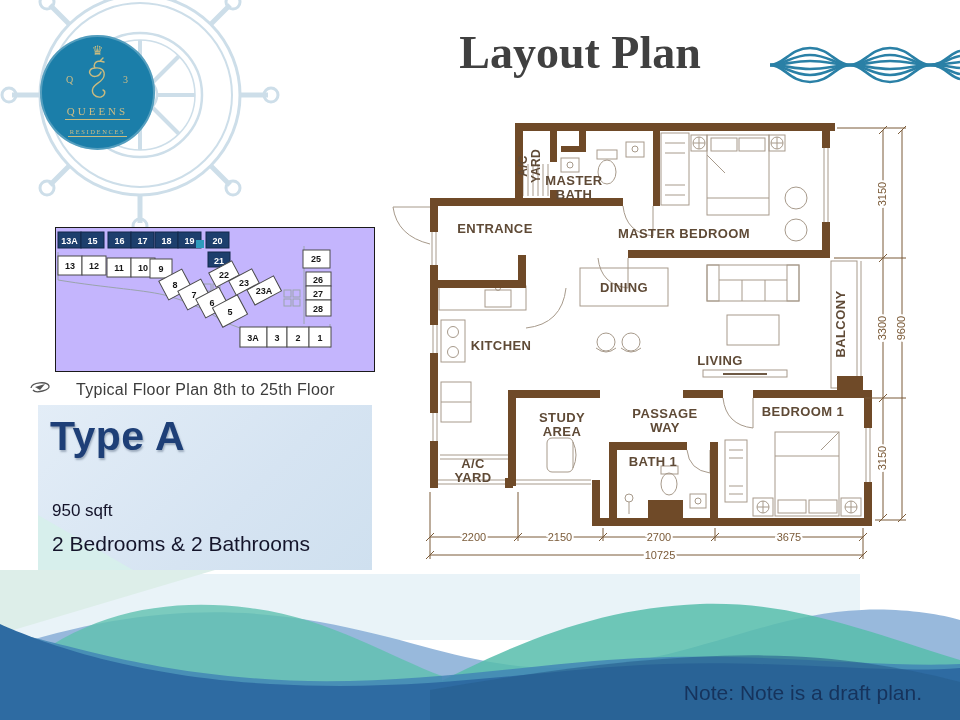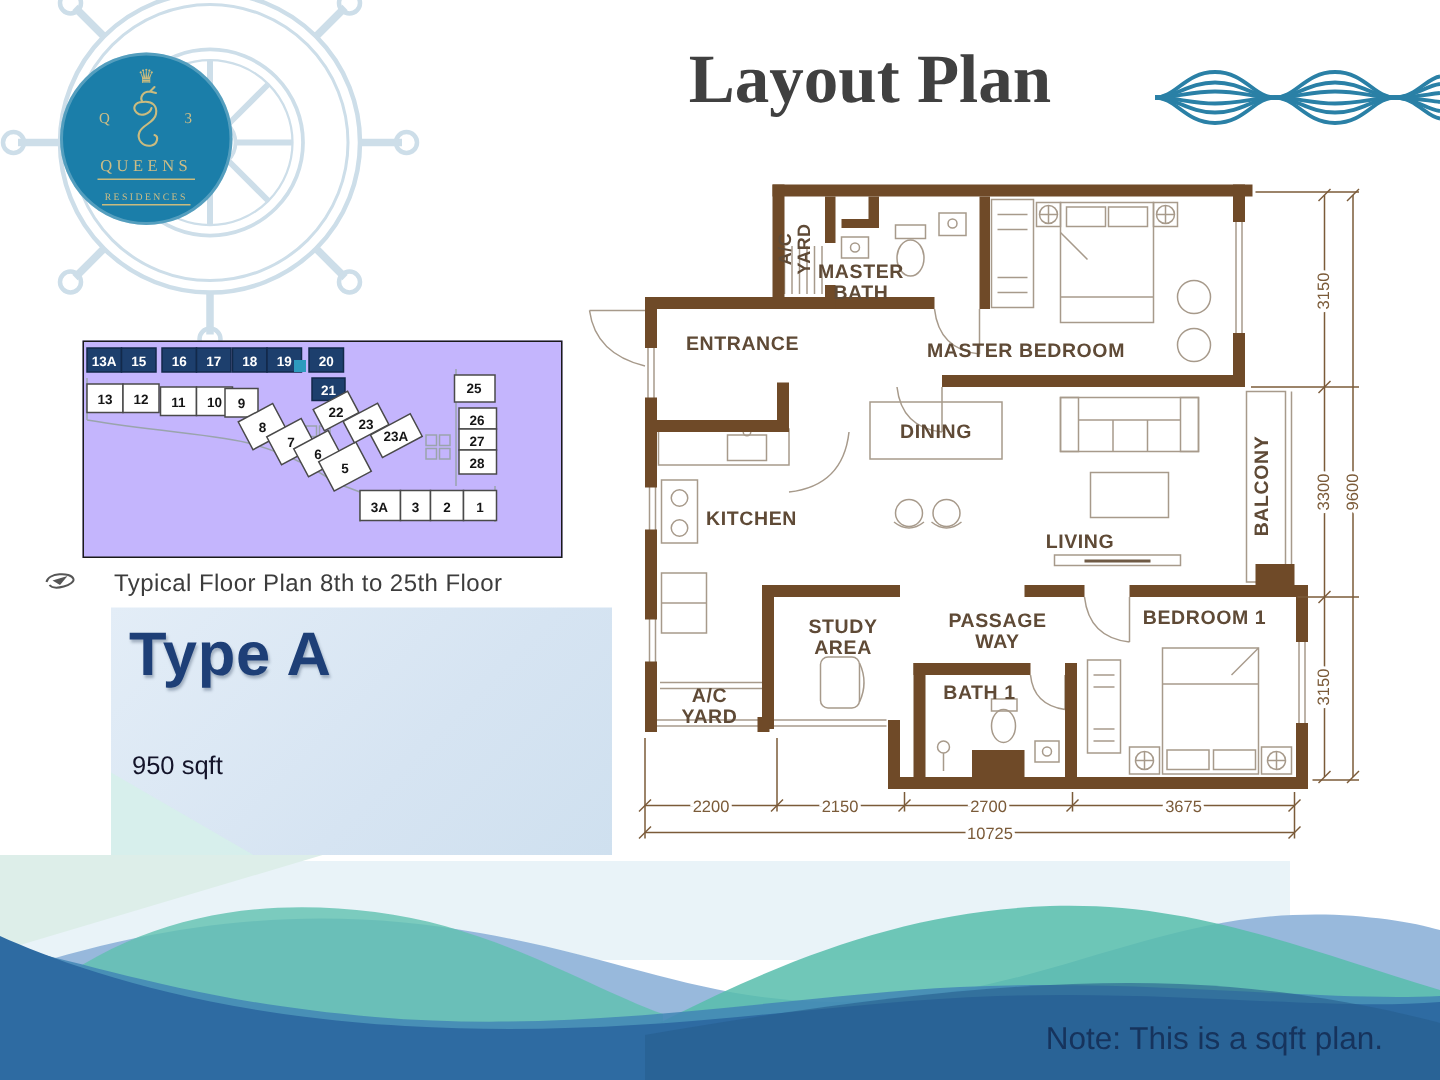--- a/index.html
+++ b/index.html
@@ -18,21 +18,21 @@
   .logo-sub{font-family:"Liberation Serif",serif;font-size:6.5px;letter-spacing:1.6px;
     border-bottom:1px solid #cabb7f;display:inline-block;padding:0 2px 1px 2px;margin-top:1px;}
   
   .title{left:380px;top:26px;width:400px;text-align:center;
     font-family:"Liberation Serif",serif;font-weight:bold;font-size:46px;color:#404040;}
   
   .siteplan{left:55px;top:227px;width:320px;height:145px;background:#c4b5fd;border:1.5px solid #1a1a1a;box-sizing:border-box;}
   .caption{left:58px;top:381px;font-size:16px;color:#3c3c3c;letter-spacing:.3px;margin-left:18px;}
   
   .panel{left:38px;top:405px;width:334px;height:165px;
-    background:linear-gradient(135deg,#e3edf7 0%,#d6e4f2 60%,#cfe0ef 100%);margin-left:36px;}
+    background:linear-gradient(135deg,#e3edf7 0%,#d6e4f2 60%,#cfe0ef 100%);}
   .panel:before{content:"";position:absolute;left:0;bottom:0;width:0;height:0;
     border-left:95px solid rgba(214,239,235,.9);border-top:55px solid transparent;}
   .panel-title{position:absolute;left:12px;top:8px;font-size:41px;font-weight:bold;color:#1e3f77;
     text-shadow:1px 2px 2px rgba(40,60,90,.35);letter-spacing:.5px;}
   .panel-line1{position:absolute;left:14px;top:96px;font-size:17px;color:#14142a;}
   .panel-line2{position:absolute;left:14px;top:127px;font-size:21px;color:#14142a;}
   
   .note{right:38px;top:681px;font-size:21px;color:#16335c;}
   svg text{font-family:"Liberation Sans", sans-serif;}
   .fp-label{fill:#5f4a36;font-size:13px;font-weight:bold;letter-spacing:.4px;}
@@ -195,20 +195,21 @@
 
 <svg class="abs" style="left:28px;top:378px" width="24" height="18" viewBox="0 0 24 18">
   <path d="M3,10 C4,4 19,3 21,8 C22,12 8,16 5,12" stroke="#555" stroke-width="1.3" fill="none"></path>
   <path d="M7,9 L17,6 L12,12 Z" fill="#555"></path>
 </svg>
 <div class="abs caption">Typical Floor Plan 8th to 25th Floor</div>
 
 <div class="abs panel">
   <div class="panel-title">Type A</div>
   <div class="panel-line1">950 sqft</div>
+  <div class="panel-line2">2 Bedrooms &amp; 2 Bathrooms</div>
 </div>
 
 <svg class="abs" style="left:385px;top:110px" width="575" height="465" viewBox="0 0 575 465">
 
   <g stroke="#a79a8b" stroke-width="1" fill="none">
 
     <line x1="439" y1="36" x2="439" y2="118"></line>
       <line x1="443" y1="36" x2="443" y2="118"></line>
 
     <rect x="446" y="151" width="26" height="127"></rect>
@@ -431,13 +432,13 @@
   <rect x="0" y="4" width="860" height="66" fill="#e9f3f8"></rect>
   <polygon points="0,0 215,0 0,64" fill="#ddeee9"></polygon>
   <path d="M0,80 C120,40 220,34 320,52 C420,70 470,98 560,98 C680,98 760,44 862,40 C900,38 940,44 960,50 L960,150 L0,150 Z" fill="#8fb3d9" opacity="0.92"></path>
   <path d="M20,98 C90,40 170,28 250,38 C330,48 392,88 442,106 L442,150 L20,150 Z" fill="#5fc0af" opacity="0.8"></path>
   <path d="M420,122 C520,70 600,38 700,34 C792,31 862,60 960,90 L960,150 L420,150 Z" fill="#57bdab" opacity="0.85"></path>
   <path d="M0,60 C60,72 130,98 250,108 C390,120 520,94 640,88 C760,82 880,98 960,94 L960,150 L0,150 Z" fill="#4286b5" opacity="0.85"></path>
   <path d="M0,54 C40,72 130,106 270,114 C430,123 545,98 665,94 C785,90 885,104 960,98 L960,150 L0,150 Z" fill="#2e6ba2"></path>
   <path d="M430,150 L430,120 C560,98 700,78 820,88 C880,93 930,104 960,112 L960,150 Z" fill="#265d8d" opacity="0.6"></path>
 </svg>
 
-<div class="abs note">Note: This is a sqft plan.</div>
+<div class="abs note">Note: Note is a draft plan.</div>
 
 </body></html>

